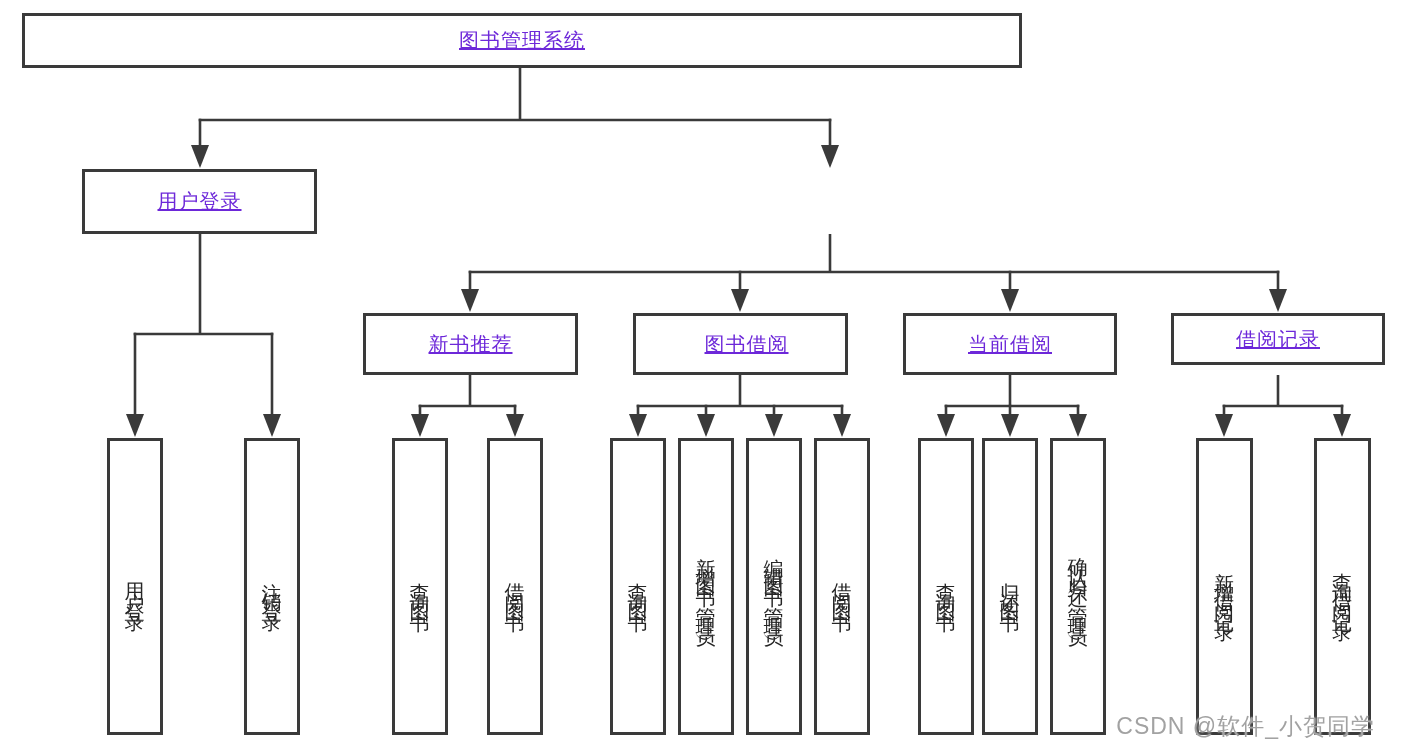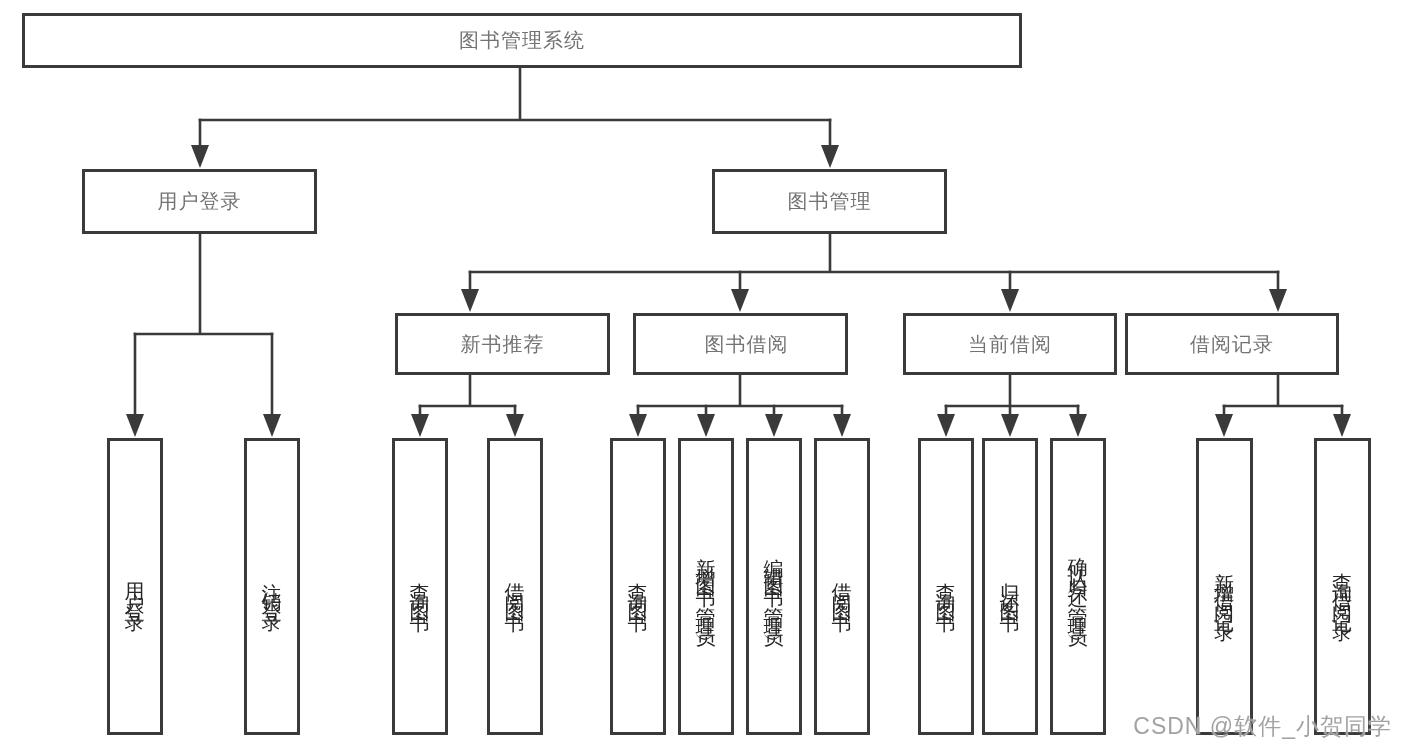--- a/index.html
+++ b/index.html
@@ -21,24 +21,25 @@
     height: 747px;
   }
 
   .node {
     position: absolute;
     border: 3px solid #3a3a3a;
     background: #ffffff;
     display: flex;
     align-items: center;
     justify-content: center;
-    color: #737373;
+    color: #6d28d9;
     font-size: 20px;
     letter-spacing: 1px;
     white-space: nowrap;
+    text-decoration: underline;
   }
 
   .vnode {
     position: absolute;
     border: 3px solid #3a3a3a;
     background: #ffffff;
     display: flex;
     align-items: center;
     justify-content: center;
     overflow: hidden;
@@ -47,21 +48,21 @@
     writing-mode: vertical-rl;
     text-orientation: mixed;
     font-size: 20px;
     letter-spacing: 10px;
     color: #262626;
     line-height: 1;
   }
 
   .watermark {
     position: absolute;
-    right: 13px;
+    right: 30px;
     top: 711px;
     font-size: 23px;
     color: #a2a2a2;
     letter-spacing: 1px;
     text-shadow: 0 0 2px #ffffff;
     white-space: nowrap;
   }
 </style>
 </head>
 <body>
@@ -131,26 +132,25 @@
       <path d="M1001 414 L1019 414 L1010 437 Z"></path>
       <path d="M1069 414 L1087 414 L1078 437 Z"></path>
       <path d="M1215 414 L1233 414 L1224 437 Z"></path>
       <path d="M1333 414 L1351 414 L1342 437 Z"></path>
     </g>
   </svg>
 
   <div class="node" style="left:22px; top:13px; width:1000px; height:55px;">图书管理系统</div>
 
   <div class="node" style="left:82px; top:169px; width:235px; height:65px;">用户登录</div>
-  <div class="node" style="left:712px; top:169px; width:235px; height:65px;">图书管理</div>
 
-  <div class="node" style="left:363px; top:313px; width:215px; height:62px;margin-left:32px;">新书推荐</div>
+  <div class="node" style="left:363px; top:313px; width:215px; height:62px;">新书推荐</div>
   <div class="node" style="left:633px; top:313px; width:215px; height:62px;padding-left:12px;">图书借阅</div>
   <div class="node" style="left:903px; top:313px; width:214px; height:62px;text-align:right;">当前借阅</div>
-  <div class="node" style="left:1125px; top:313px; width:214px; height:62px;">借阅记录</div>
+  <div class="node" style="left:1171px; top:313px; width:214px; height:52px;">借阅记录</div>
 
   <div class="vnode" style="left:107px; top:438px; width:56px; height:297px;">
     <span class="vtext">用户登录</span>
   </div>
   <div class="vnode" style="left:244px; top:438px; width:56px; height:297px;">
     <span class="vtext">注销登录</span>
   </div>
 
   <div class="vnode" style="left:392px; top:438px; width:56px; height:297px;">
     <span class="vtext">查询图书</span>

